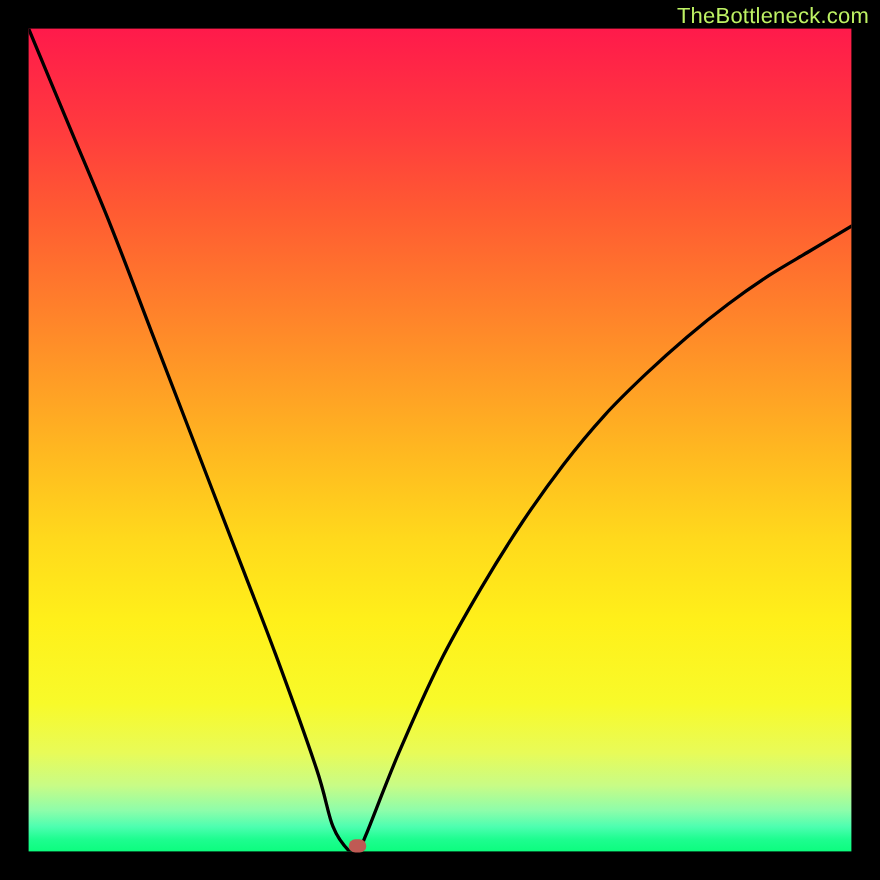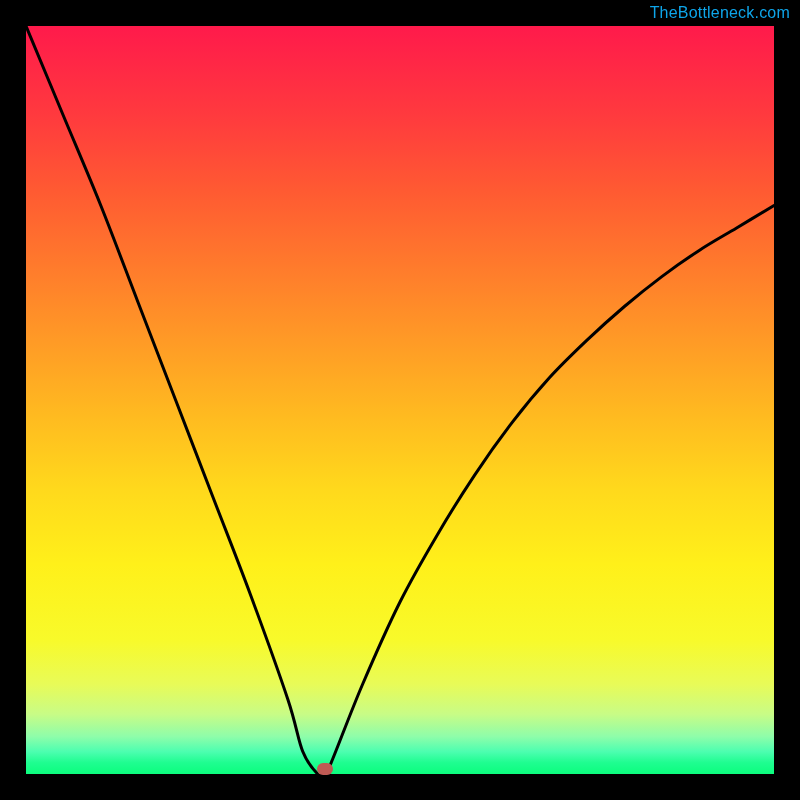--- a/index.html
+++ b/index.html
@@ -48,22 +48,22 @@
     height: 12px;
     border-radius: 6px;
     background: #bf5a54;
     transform: translate(-50%, -50%);
   }
   .attribution {
     position: absolute;
     top: 4px;
     right: 10px;
     font-family: Arial, Helvetica, sans-serif;
-    font-size: 16px;
-    color: #0ea5e9;
+    font-size: 20px;
+    color: #bef264;
     letter-spacing: 0.2px;
   }
 </style>
 </head>
 <body>
 
 <div class="frame">
 
   <div class="plot-area">
 

